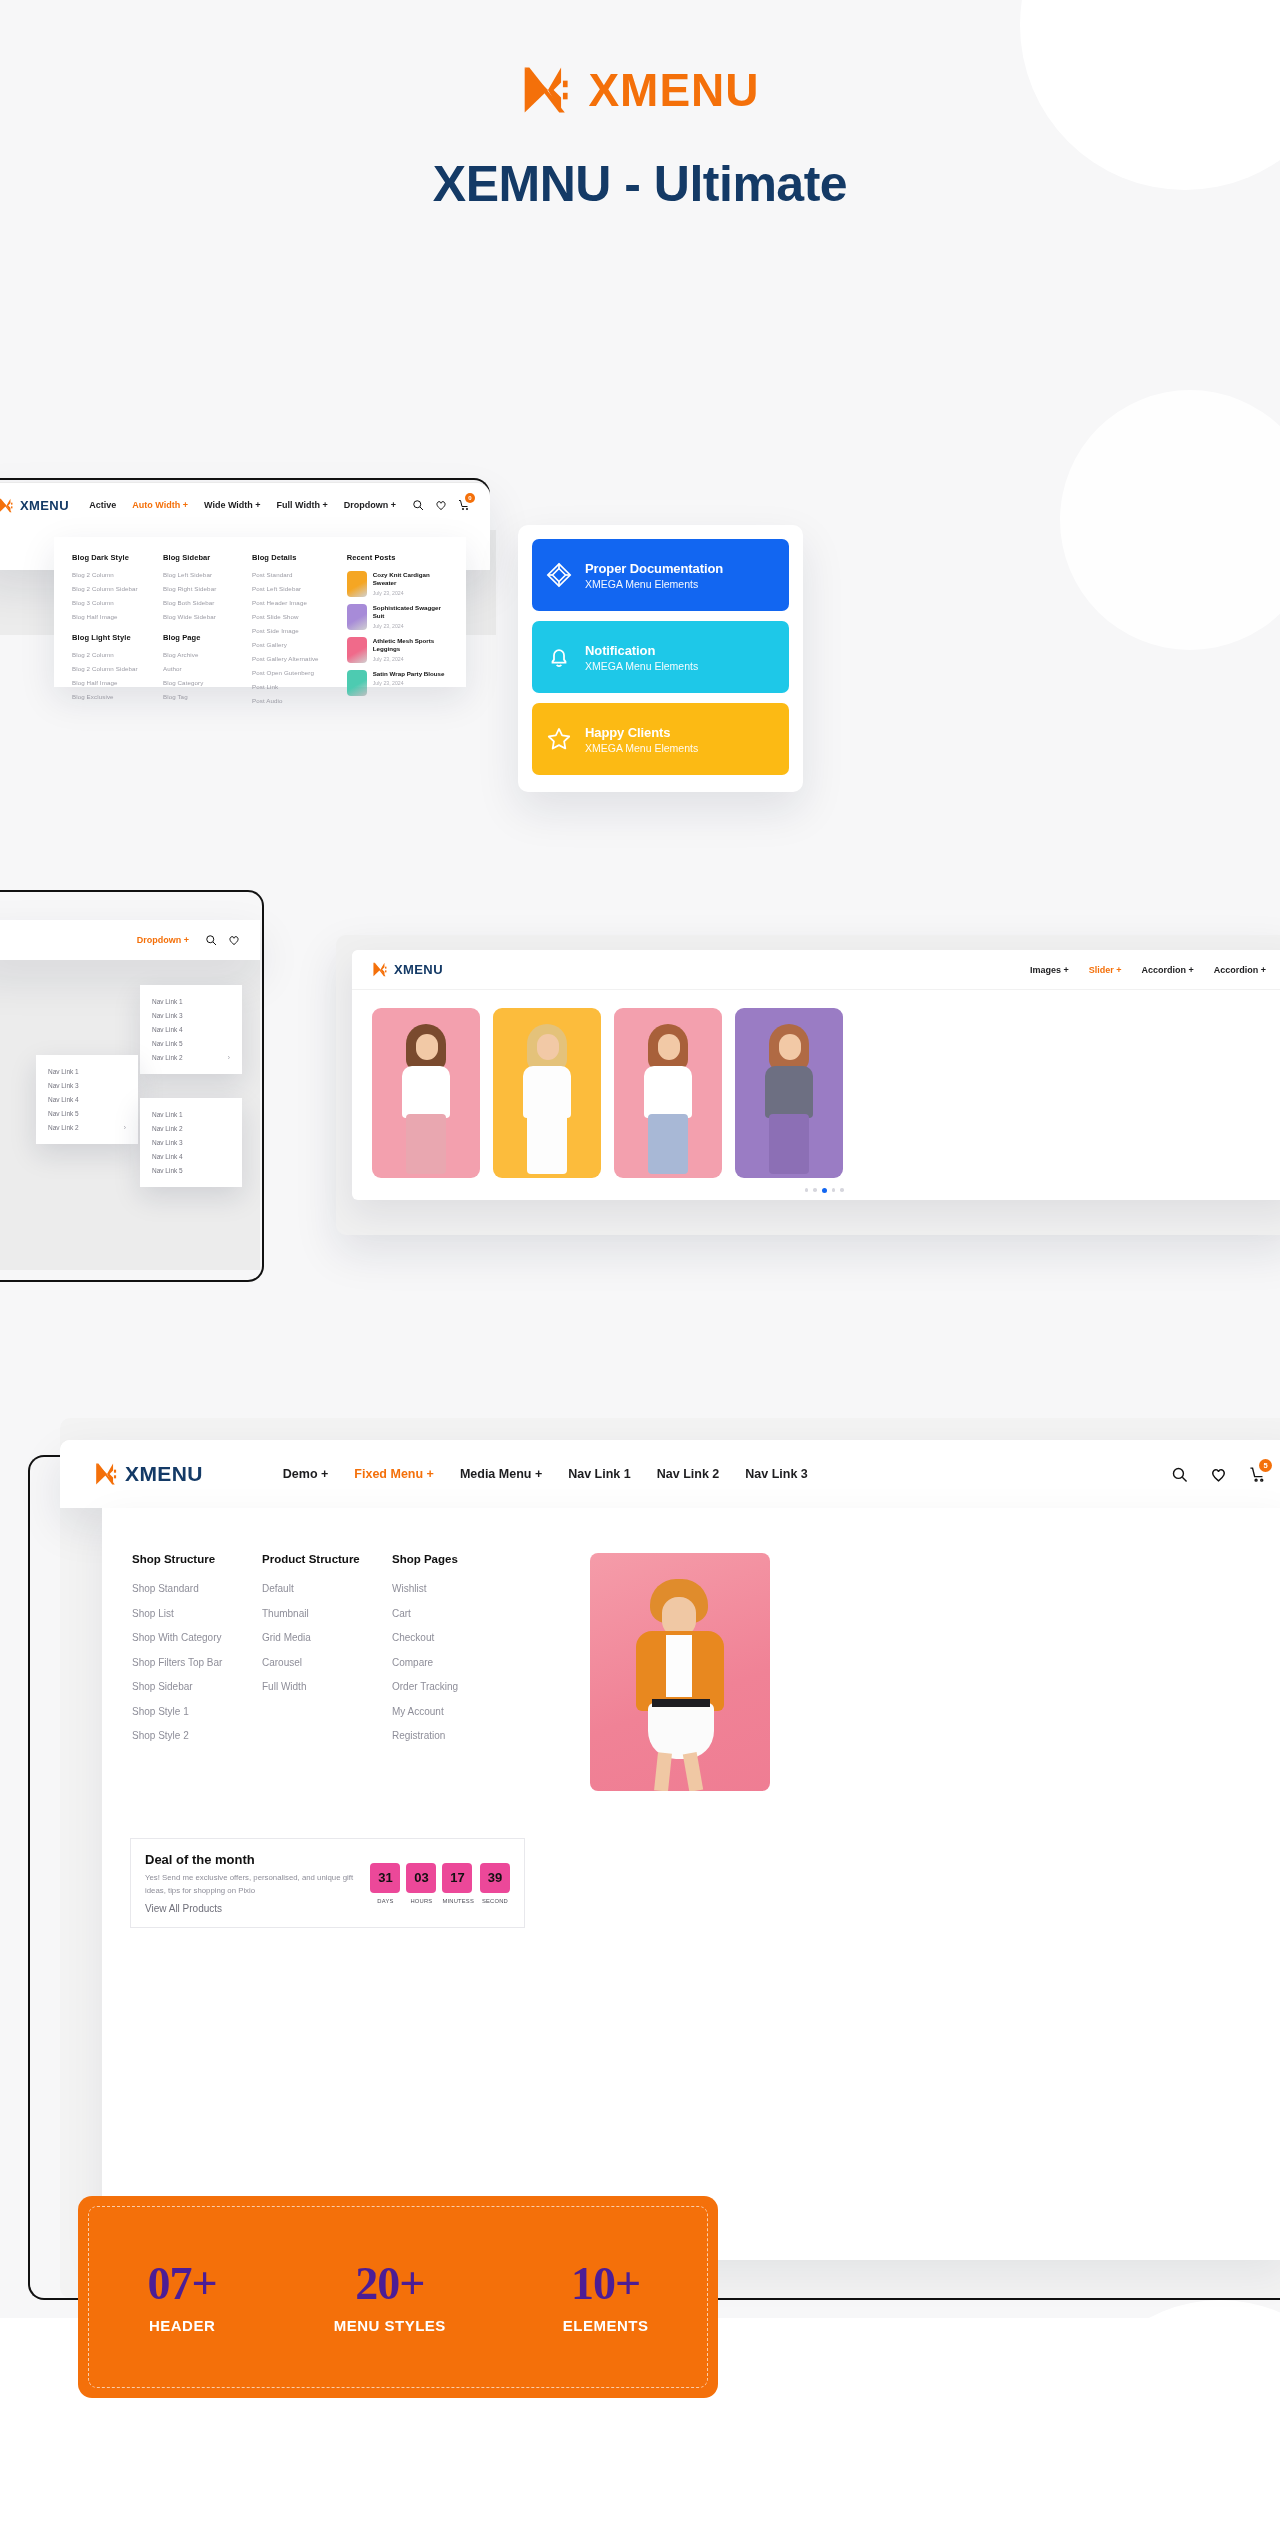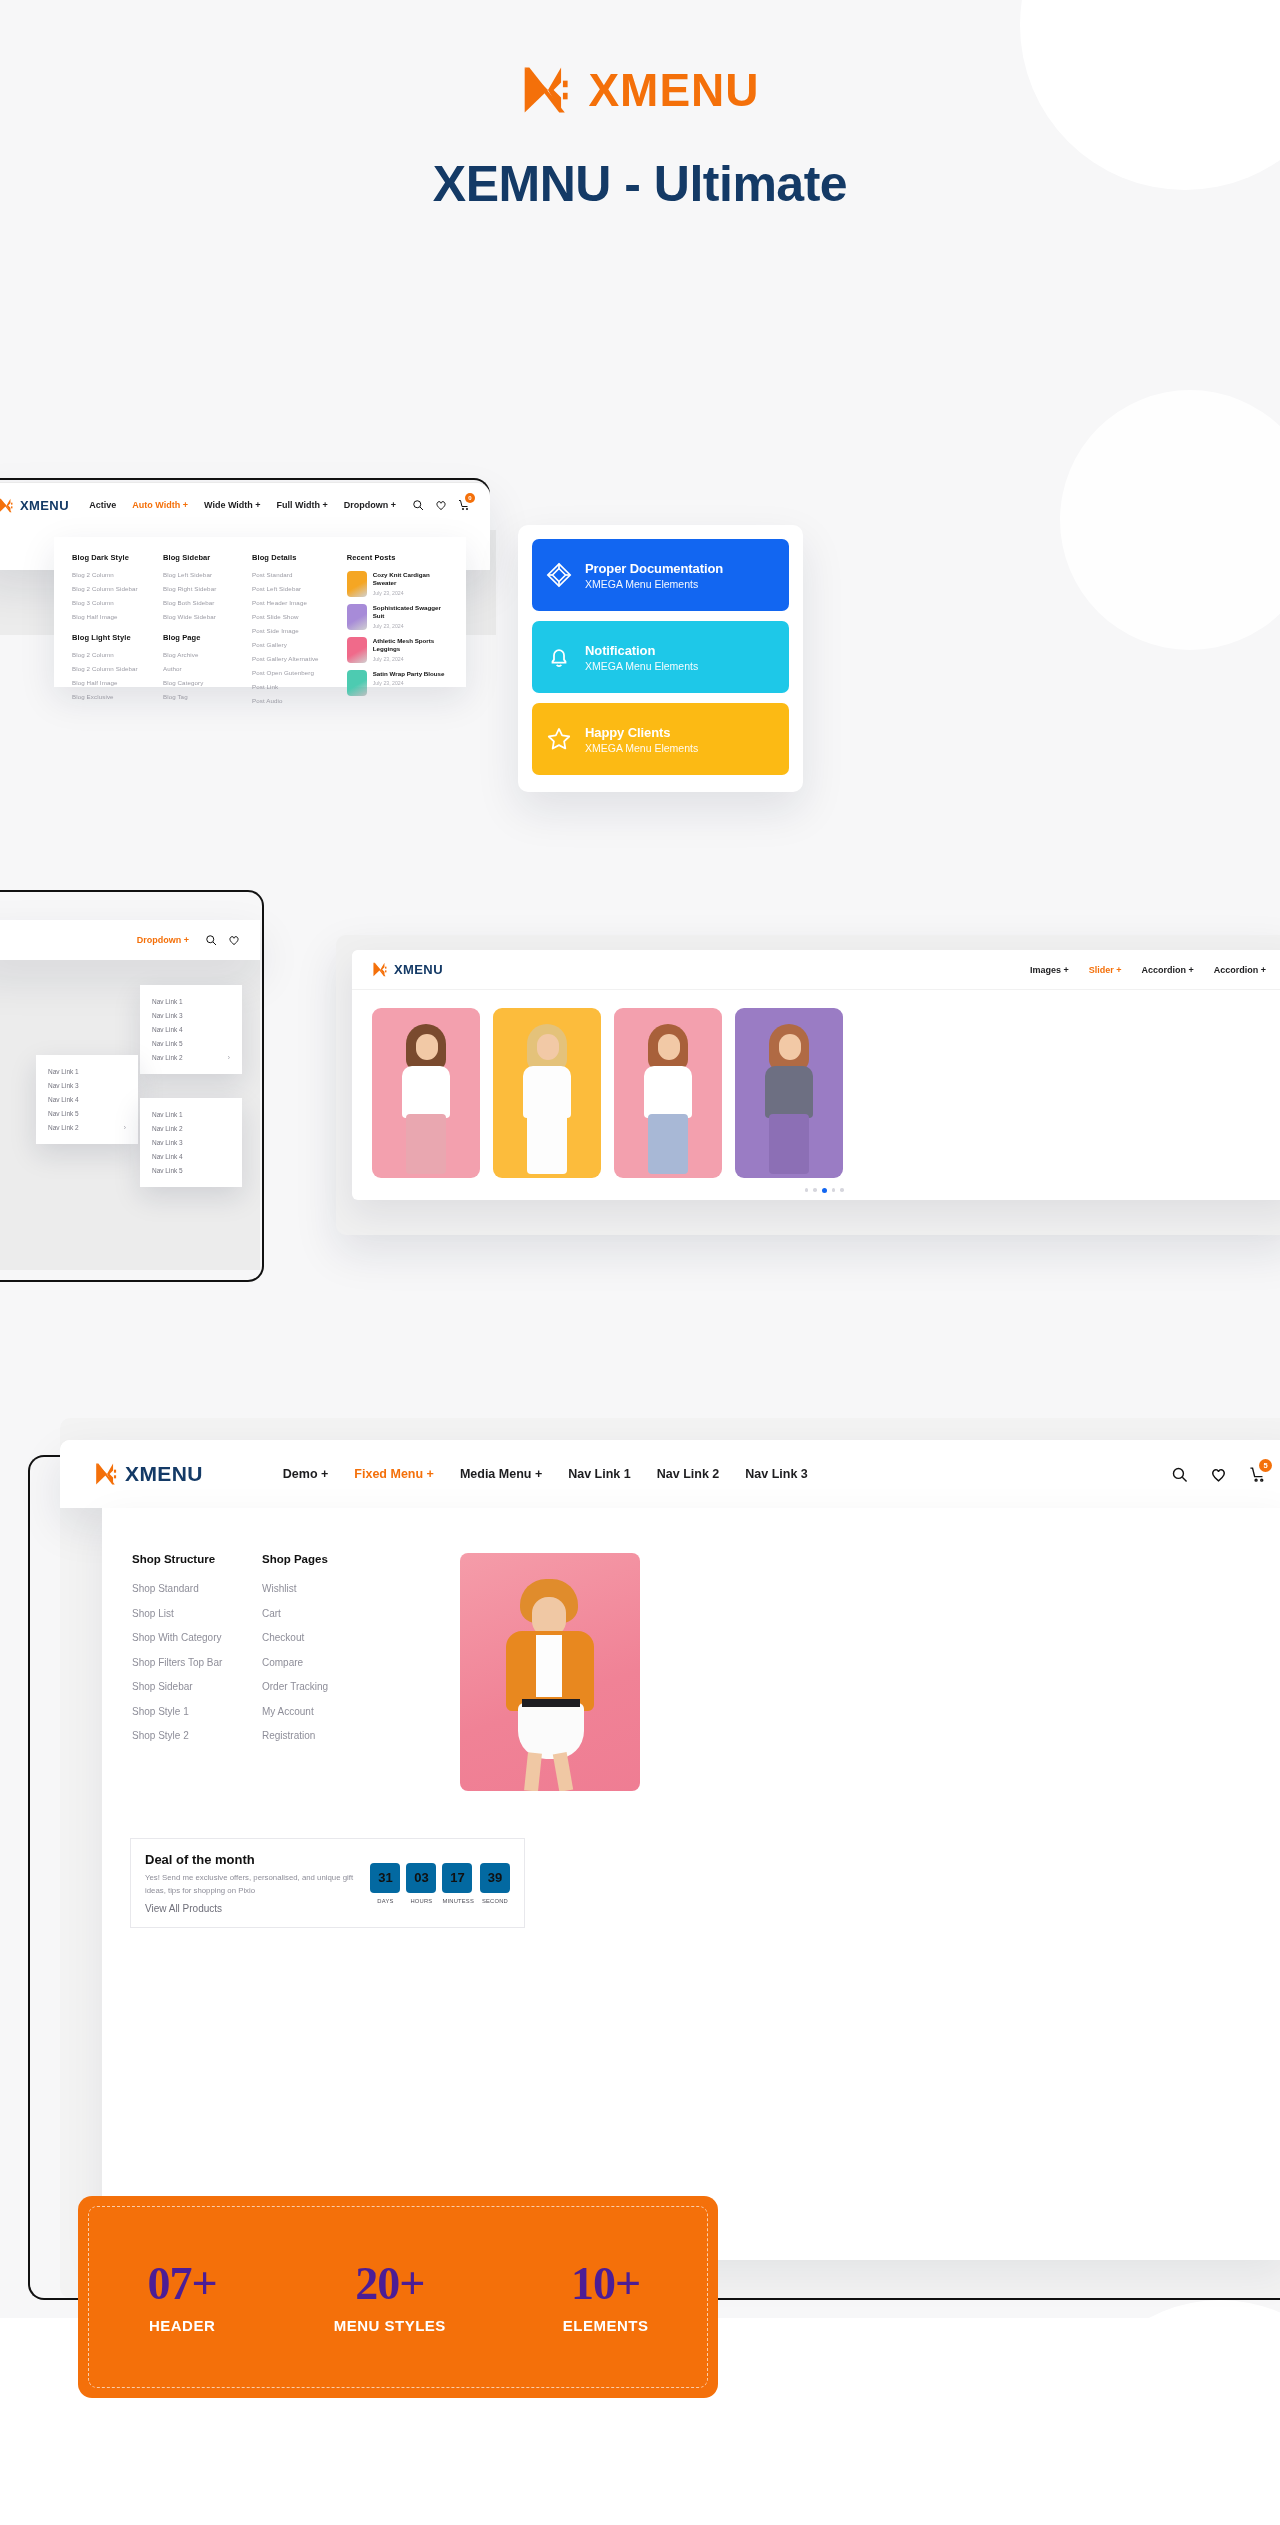--- a/index.html
+++ b/index.html
@@ -110,21 +110,21 @@
   .shop-hero { width:180px; height:238px; border-radius:8px; margin-left:68px; position:relative; overflow:hidden; }
 
   .deal { position:absolute; left:130px; top:1838px; width:395px; height:90px;
           border:1px solid #e8e8ec; display:flex; align-items:center; padding:0 14px; }
   .deal-l { width:232px; }
   .deal-t { font-size:13px; font-weight:700; color:#111; }
   .deal-p { font-size:7.8px; color:#8e8e99; line-height:1.65; margin-top:5px; }
   .deal-a { font-size:10px; color:#6f6f7a; margin-top:6px; }
   .cdwrap { display:flex; gap:6px; margin-left:14px; }
   .cd { text-align:center; }
-  .cd-n { width:30px; height:30px; background:#0369a1; border-radius:4px; font-size:13px; font-weight:700;
+  .cd-n { width:30px; height:30px; background:#ec4899; border-radius:4px; font-size:13px; font-weight:700;
           color:#111; display:flex; align-items:center; justify-content:center; }
   .cd-l { font-size:5.8px; color:#4d4d57; margin-top:5px; letter-spacing:.2px; }
 
   
   #stats { position:absolute; left:78px; top:2196px; width:640px; height:202px;
            background:#f4700a; border-radius:14px; }
   #stats-in { position:absolute; inset:10px; border:1.5px dashed rgba(255,255,255,.65); border-radius:9px;
               display:flex; align-items:center; justify-content:space-around; }
   .stat { text-align:center; }
   .stat-n { font-size:46px; font-weight:700; color:#4c1d95; line-height:1; letter-spacing:-1px;font-family:Liberation Serif, serif; }
@@ -498,20 +498,30 @@
           <div class="sh-i">Shop Standard</div>
           <div class="sh-i">Shop List</div>
           <div class="sh-i">Shop With Category</div>
           <div class="sh-i">Shop Filters Top Bar</div>
           <div class="sh-i">Shop Sidebar</div>
           <div class="sh-i">Shop Style 1</div>
           <div class="sh-i">Shop Style 2</div>
         </div>
     </div>
     <div class="sh-col">
+      <div class="sh-h">Product Structure</div>
+      <div id="s-c2">
+          <div class="sh-i">Default</div>
+          <div class="sh-i">Thumbnail</div>
+          <div class="sh-i">Grid Media</div>
+          <div class="sh-i">Carousel</div>
+          <div class="sh-i">Full Width</div>
+        </div>
+    </div>
+    <div class="sh-col">
       <div class="sh-h">Shop Pages</div>
       <div id="s-c3">
           <div class="sh-i">Wishlist</div>
           <div class="sh-i">Cart</div>
           <div class="sh-i">Checkout</div>
           <div class="sh-i">Compare</div>
           <div class="sh-i">Order Tracking</div>
           <div class="sh-i">My Account</div>
           <div class="sh-i">Registration</div>
         </div>

